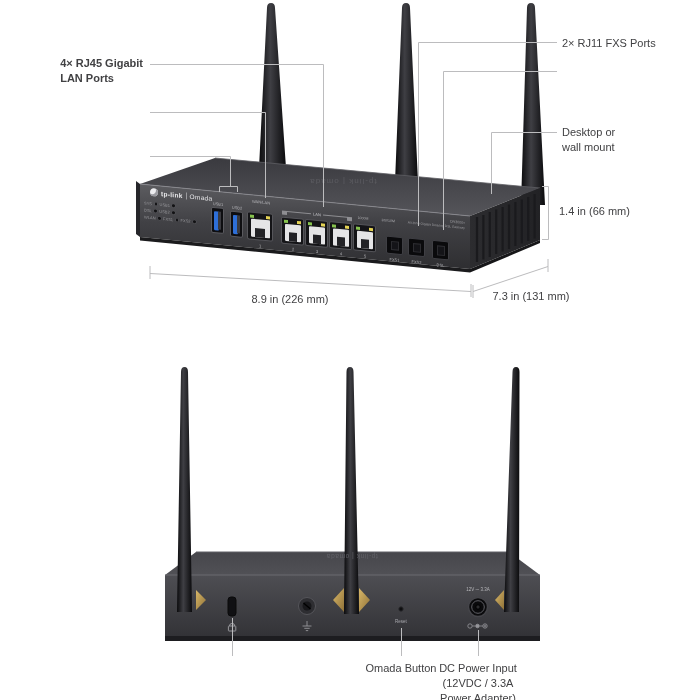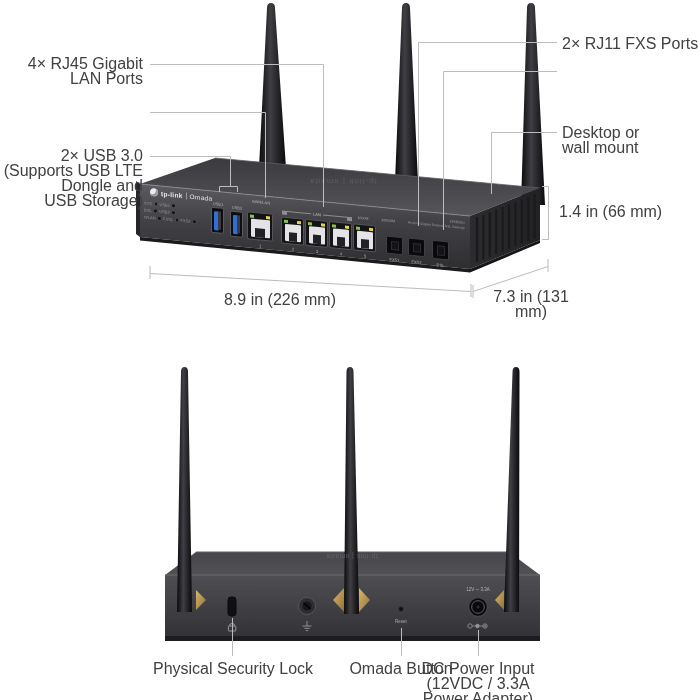--- a/index.html
+++ b/index.html
@@ -3,23 +3,23 @@
 <meta charset="utf-8">
 <style>
   html,body{margin:0;padding:0;background:#fff;}
   #stage{position:relative;width:700px;height:700px;background:#ffffff;overflow:hidden;
          font-family:"Liberation Sans", sans-serif;}
   svg{position:absolute;left:0;top:0;}
   #device-art{z-index:1;}
   #panel{position:absolute;left:140px;top:184px;width:338px;height:57px;
          transform:skewY(5.45deg);transform-origin:0 0;z-index:3;}
   #lines{z-index:10;pointer-events:none;}
-  .co{position:absolute;font-size:16px;line-height:15px;color:#414143;
+  .co{position:absolute;font-size:11px;line-height:15px;color:#414143;
       white-space:pre-line;z-index:12;}
-  .co.r{text-align:right;}
+  .co.r{text-align:left;font-weight:bold;}
   .co.c{text-align:center;}
   
   .brand{position:absolute;left:10px;top:3px;display:flex;align-items:center;gap:3px;}
   .logo-dot{width:8px;height:8px;border-radius:50%;background:#ededf0;
             box-shadow:inset -2px -2px 0 #9a9aa0;}
   .brand span{font-size:6.5px;color:#ececee;letter-spacing:.3px;}
   .brand .b{font-weight:bold;}
   .brand .sep{display:inline-block;width:1px;height:7px;background:#9a9a9e;}
   .ledrow{position:absolute;left:4px;display:flex;align-items:center;gap:2.5px;
           font-size:4px;color:#97979b;}
@@ -294,29 +294,24 @@
       <path d="M150,266 V279 M150,273.5 L471,291.5 M471,284 V297"></path>
       <path d="M473,285 V298 M473,291.5 L548,266.5 M548,259 V272"></path>
       <path d="M232.5,618 V656"></path>
       <path d="M401.5,628 V656"></path>
       <path d="M478.5,630 V656"></path>
     </g>
   </svg>
 
   <div class="co r" style="right:557px;top:56px;">4× RJ45 Gigabit
 LAN Ports</div>
-  <div class="co r" style="right:557px;top:148px;">2× USB 3.0
-(Supports USB LTE
-Dongle and
-USB Storage)</div>
   <div class="co" style="left:562px;top:36px;">2× RJ11 FXS Ports</div>
   <div class="co" style="left:562px;top:125px;">Desktop or
 wall mount</div>
   <div class="co" style="left:559px;top:204px;">1.4 in (66 mm)</div>
-  <div class="co c" style="left:218px;width:124px;top:292px;">8.9 in (226 mm)</div>
+  <div class="co c" style="left:228px;width:124px;top:292px;">8.9 in (226 mm)</div>
   <div class="co c" style="left:485px;width:92px;top:289px;">7.3 in (131 mm)</div>
-  <div class="co c" style="left:151px;width:164px;top:661px;">Physical Security Lock</div>
   <div class="co c" style="left:341px;width:120px;top:661px;">Omada Button</div>
   <div class="co c" style="left:419px;width:118px;top:661px;">DC Power Input
 (12VDC / 3.3A
 Power Adapter)</div>
 
 </div>
 
 </body></html>

